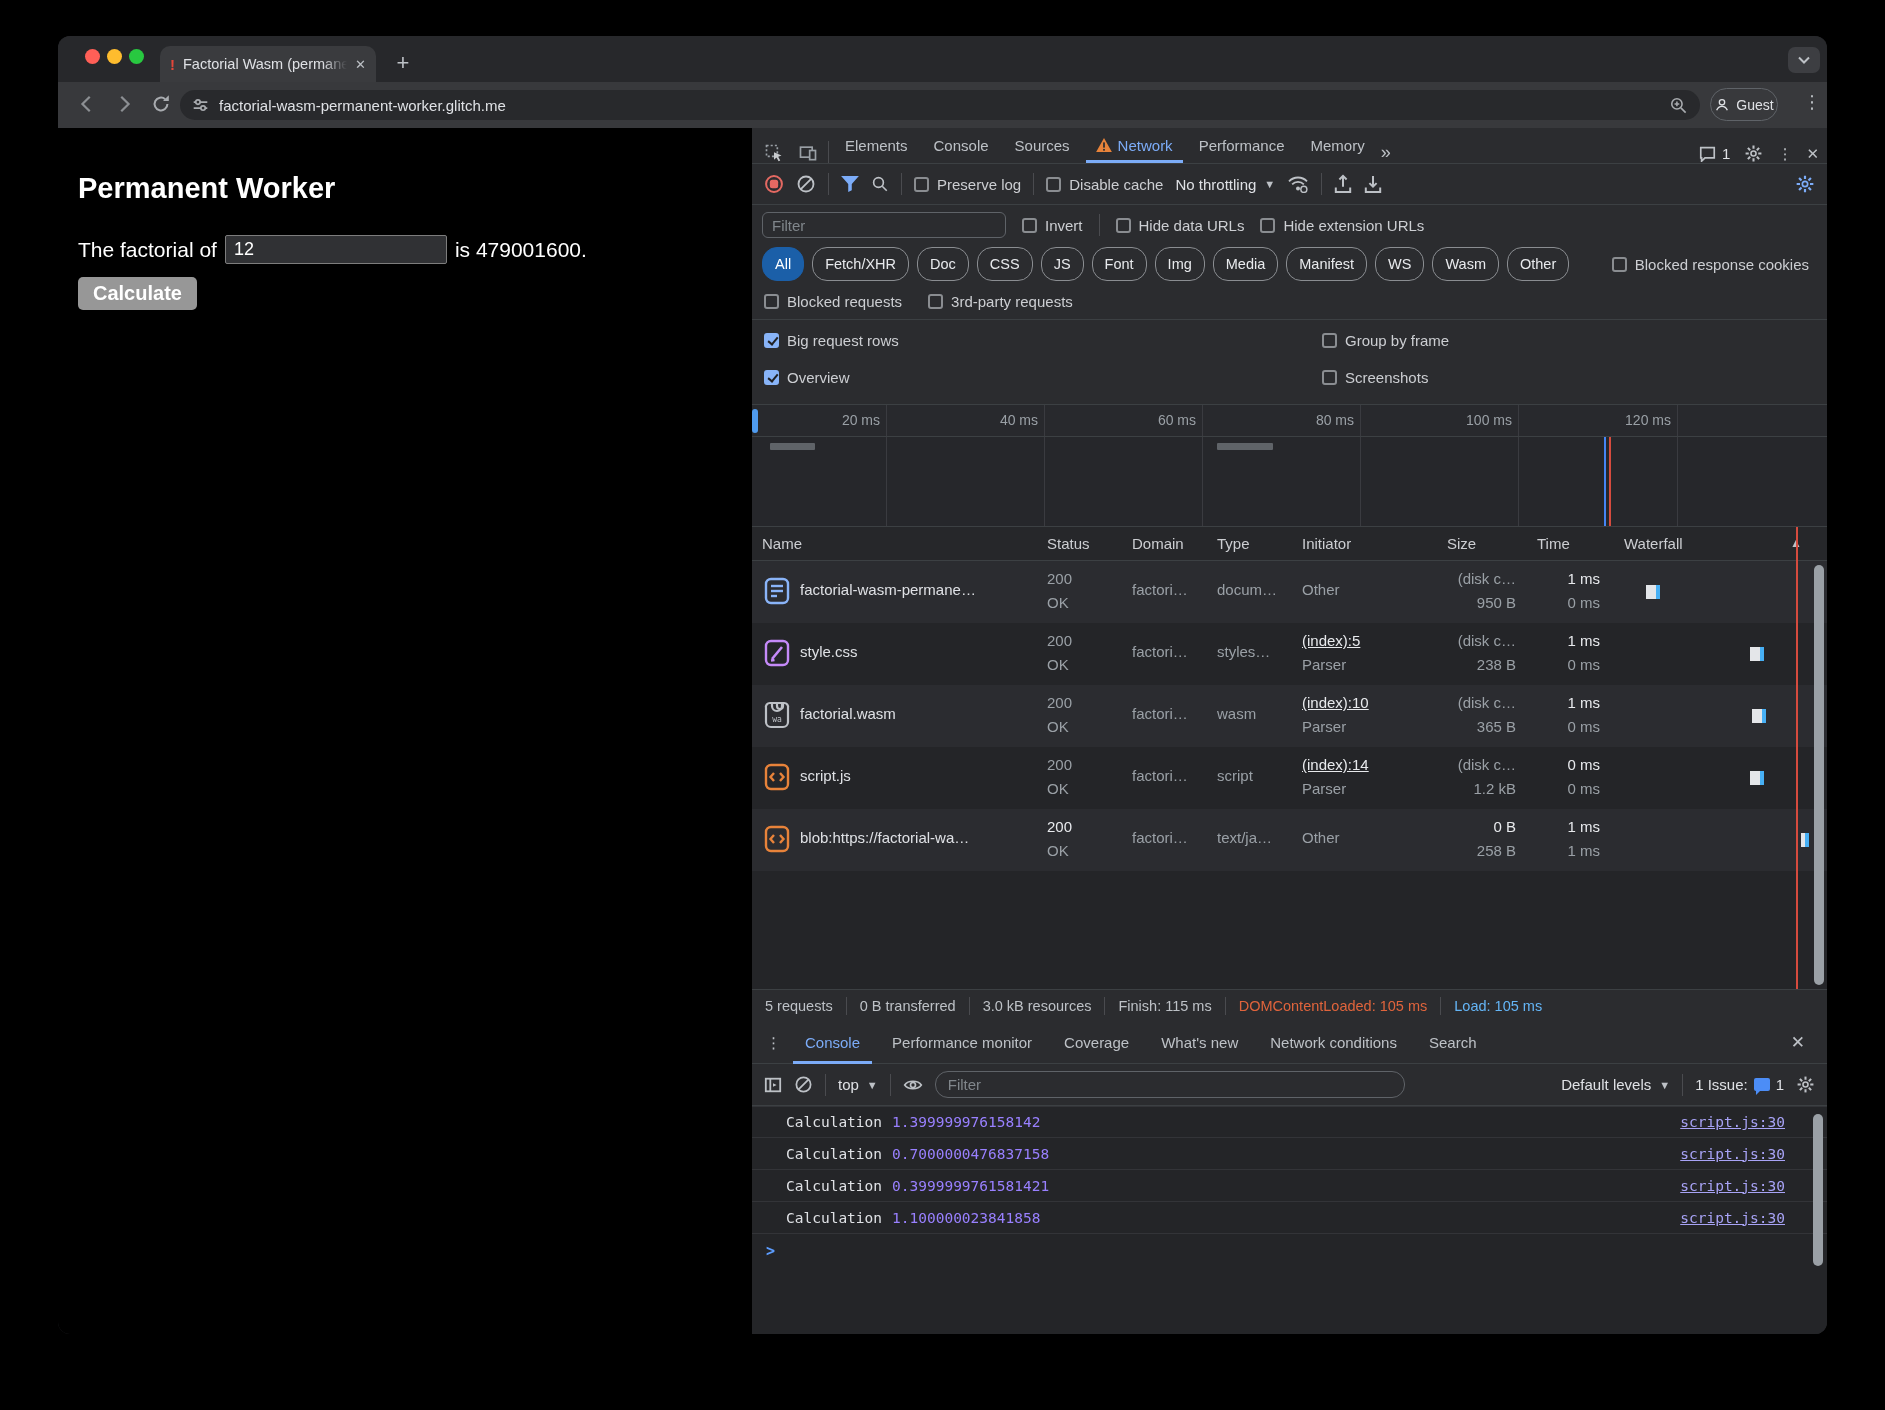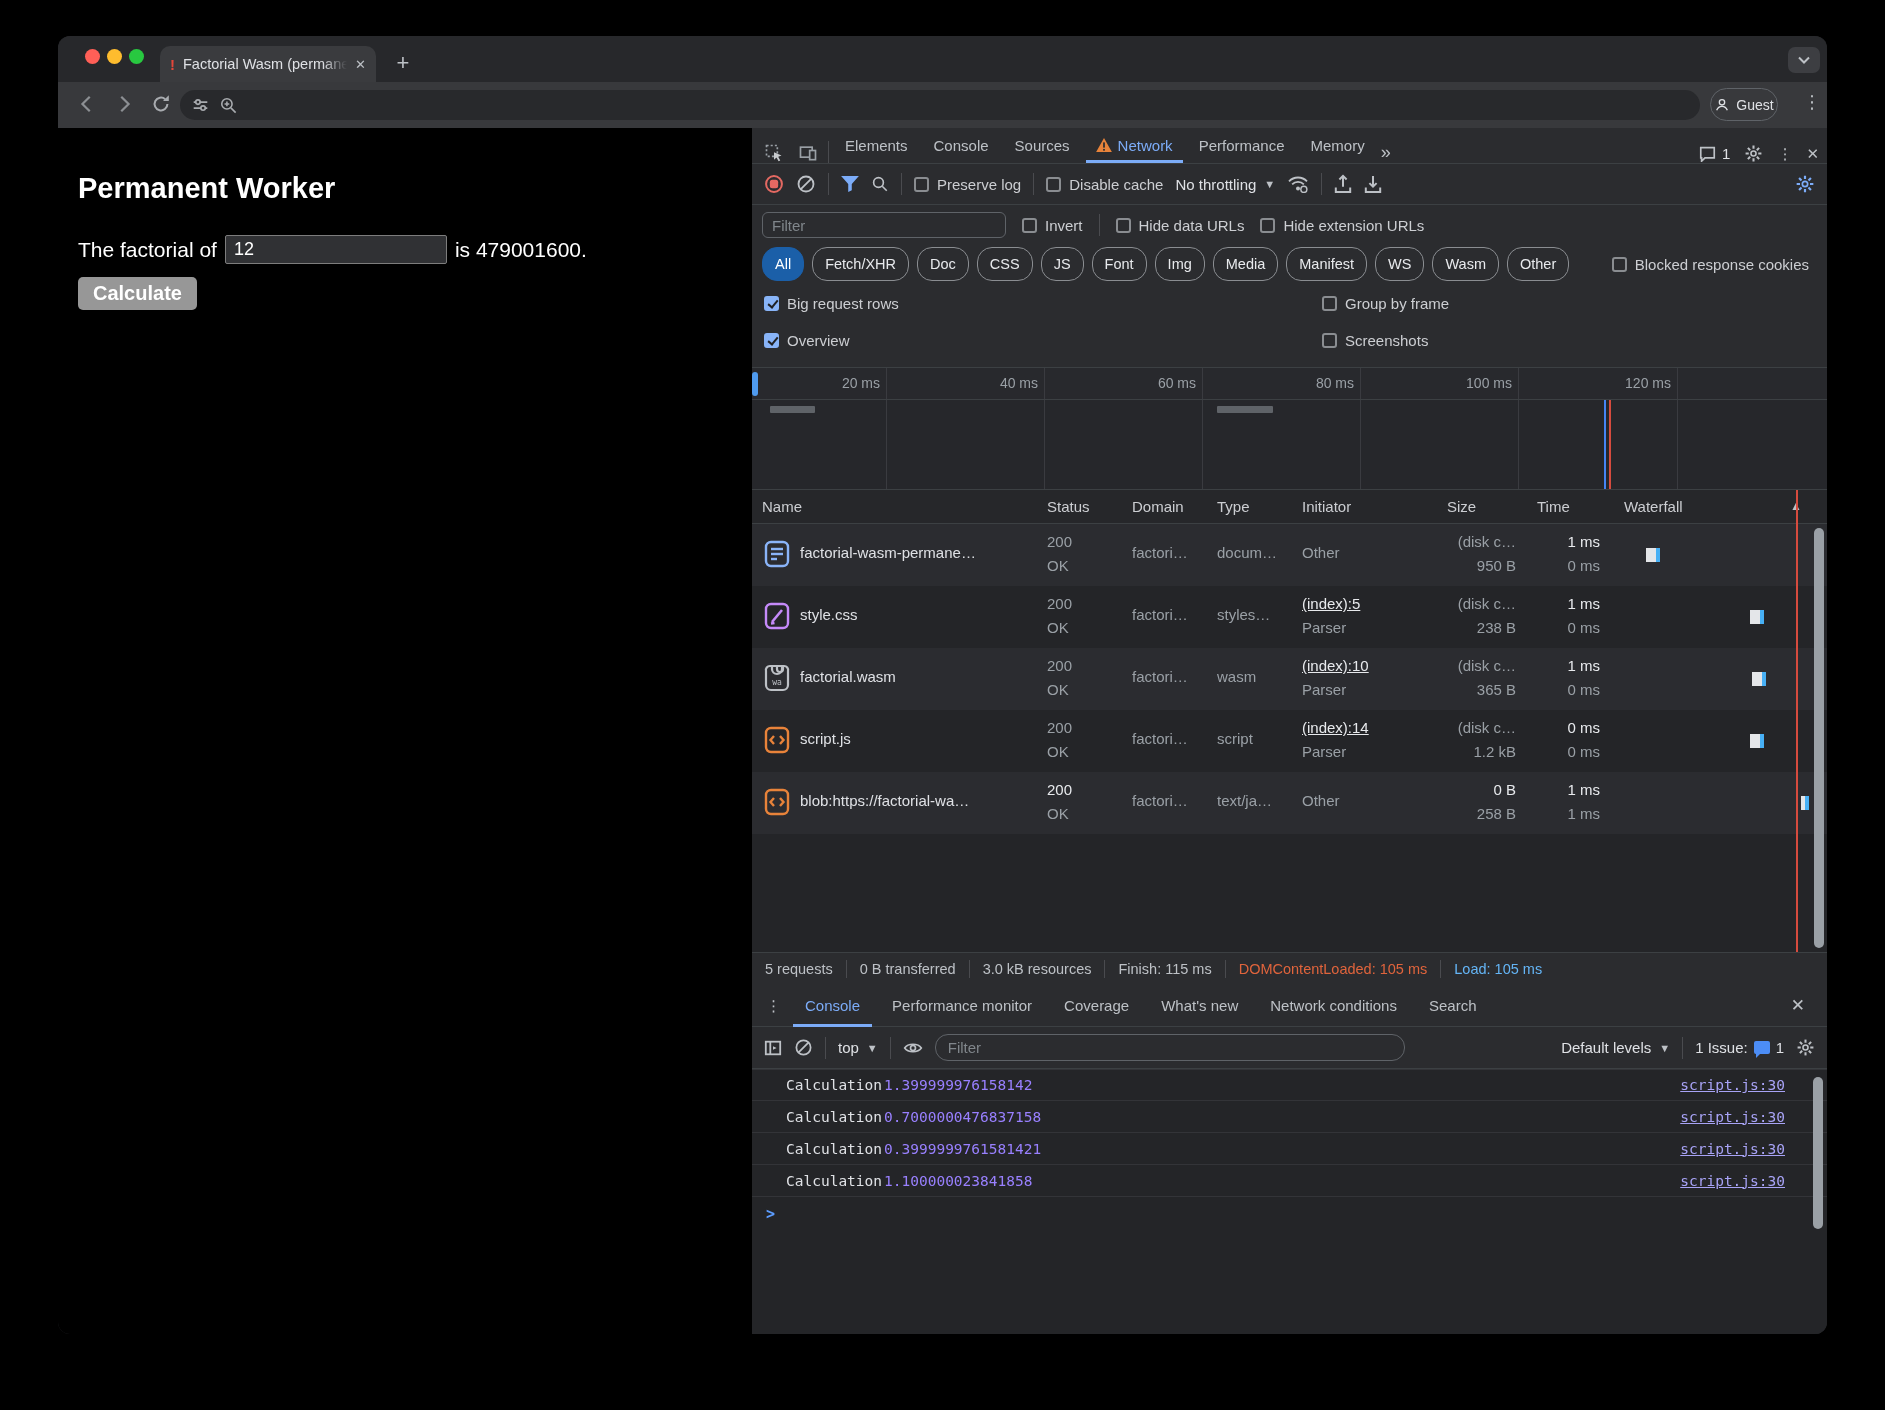--- a/index.html
+++ b/index.html
@@ -110,21 +110,21 @@
   .con-toolbar { height:42px; flex:none; display:flex; align-items:center; gap:12px; padding:0 12px; background:#2b2c2f; border-bottom:1px solid #3c4043; }
   .con-filter { width:470px; height:27px; background:transparent; border:1px solid #5f6368; border-radius:13px; color:#dfe1e5; padding:0 12px; font-size:15px; font-family:"Liberation Sans",sans-serif; }
   .con-filter::placeholder { color:#80868b; }
   .con-right { margin-left:auto; display:flex; align-items:center; gap:12px; }
   .issue-chip { display:flex; align-items:center; gap:6px; color:#dfe1e5; font-size:15px; }
   .issue-ico { width:16px; height:13px; background:#4c8df6; border-radius:2px; position:relative; }
   .issue-ico::after { content:""; position:absolute; left:2px; bottom:-4px; border:4px solid transparent; border-top-color:#4c8df6; border-left-color:#4c8df6; }
   .con-msgs { flex:1; font-family:"DejaVu Sans Mono",monospace; font-size:14.5px; position:relative; overflow:hidden; }
   .msg { height:32px; display:flex; align-items:center; padding:0 16px 0 34px; border-bottom:1px solid #333438; color:#dfe1e5; }
   .msg:first-child { border-top:1px solid #333438; }
-  .msg .val { color:#9980ff; margin-left:2px; }
+  .msg .val { color:#9980ff; margin-left:10px; }
   .msg .src { margin-left:auto; color:#a8a3f6; text-decoration:underline; margin-right:26px; }
   .prompt { color:#5c9dff; font-weight:bold; padding:8px 0 0 14px; font-size:15px; }
 
   svg { display:block; }
 </style>
 </head>
 <body>
 
 <div class="window">
 
@@ -166,20 +166,21 @@
       <span class="icon">
         <svg width="17" height="17" viewBox="0 0 20 20">
             <g stroke="#a8abaf" stroke-width="2">
               <line x1="2" y1="6" x2="18" y2="6"></line>
               <line x1="2" y1="13" x2="18" y2="13"></line>
             </g>
             <circle cx="7" cy="6" r="2.6" fill="#28292c" stroke="#a8abaf" stroke-width="2"></circle>
             <circle cx="13" cy="13" r="2.6" fill="#28292c" stroke="#a8abaf" stroke-width="2"></circle>
           </svg>
         </span>
+      <span class="url">factorial-wasm-permanent-worker.glitch.me</span>
       <span class="icon">
         <svg width="19" height="19" viewBox="0 0 24 24">
             <circle cx="10" cy="10" r="6.5" fill="none" stroke="#a8abaf" stroke-width="2"></circle>
             <line x1="15" y1="15" x2="21" y2="21" stroke="#a8abaf" stroke-width="2"></line>
             <line x1="7" y1="10" x2="13" y2="10" stroke="#a8abaf" stroke-width="2"></line>
             <line x1="10" y1="7" x2="10" y2="13" stroke="#a8abaf" stroke-width="2"></line>
           </svg>
         </span>
     </div>
     <div class="guest">
@@ -377,20 +378,30 @@
         <span class="pill">Manifest</span>
         <span class="pill">WS</span>
         <span class="pill">Wasm</span>
         <span class="pill">Other</span>
         <label class="chk pills-right">
             <span class="cb"></span>
             <span>Blocked response cookies</span>
           </label>
       </div>
 
+      <div class="blocked-row">
+        <label class="chk">
+            <span class="cb"></span>
+            <span>Blocked requests</span>
+          </label>
+        <label class="chk">
+            <span class="cb"></span>
+            <span>3rd-party requests</span>
+          </label>
+      </div>
 
       <div class="settings-grid">
         <div class="settings-line">
           <label class="chk">
               <span class="cb on"></span>
               <span>Big request rows</span>
             </label>
           <label class="chk set-right">
               <span class="cb"></span>
               <span>Group by frame</span>

